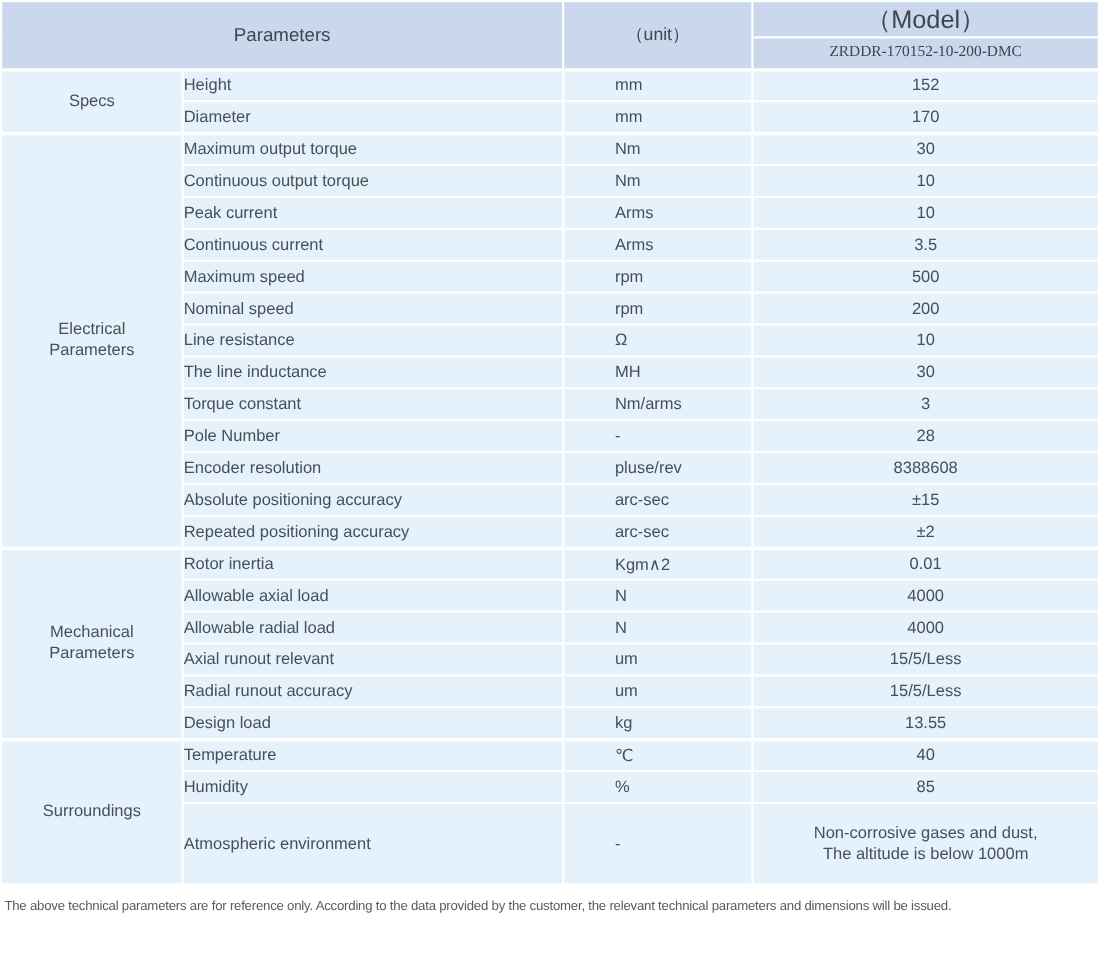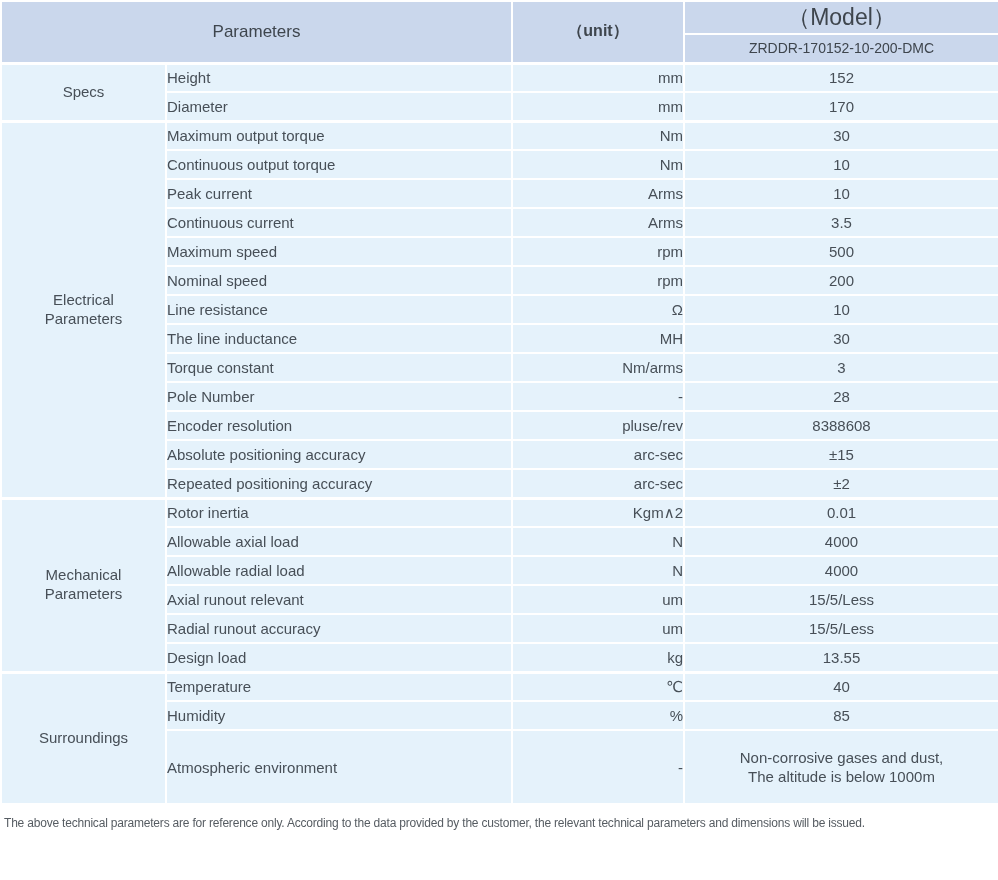--- a/index.html
+++ b/index.html
@@ -31,30 +31,30 @@
   td {
     background: var(--row-bg);
     color: var(--body-text);
     font-size: 15px;
   }
   tr.hdr-row { height: 29px; }
   tr.body-row { height: 29px; }
   tr.tall-row { height: 74px; }
   tr.group-start td { border-top: 3px solid #ffffff; }
   .h-params { font-size: 17px; }
-  .h-unit   { font-size: 16px; font-weight: bold; }
+  .h-unit   { font-size: 16px; }
   .h-model  { font-size: 23px; }
-  .h-model-code { font-size: 14px; }
+  .h-model-code { font-size: 14px; font-family: Liberation Serif, serif; }
   td.cat {
     text-align: center;
     white-space: pre-line;
     line-height: 1.25;
   }
   td.param { text-align: left; }
-  td.unit  { text-align: right; }
+  td.unit  { text-align: left; padding-left: 46px; }
   td.value { text-align: center; white-space: pre-line; line-height: 1.3; }
   .footer-note {
     margin-top: 11px;
     padding-left: 4px;
     font-size: 12px;
     color: var(--note-text);
     white-space: nowrap;
     letter-spacing: -0.2px;
   }
 </style>

